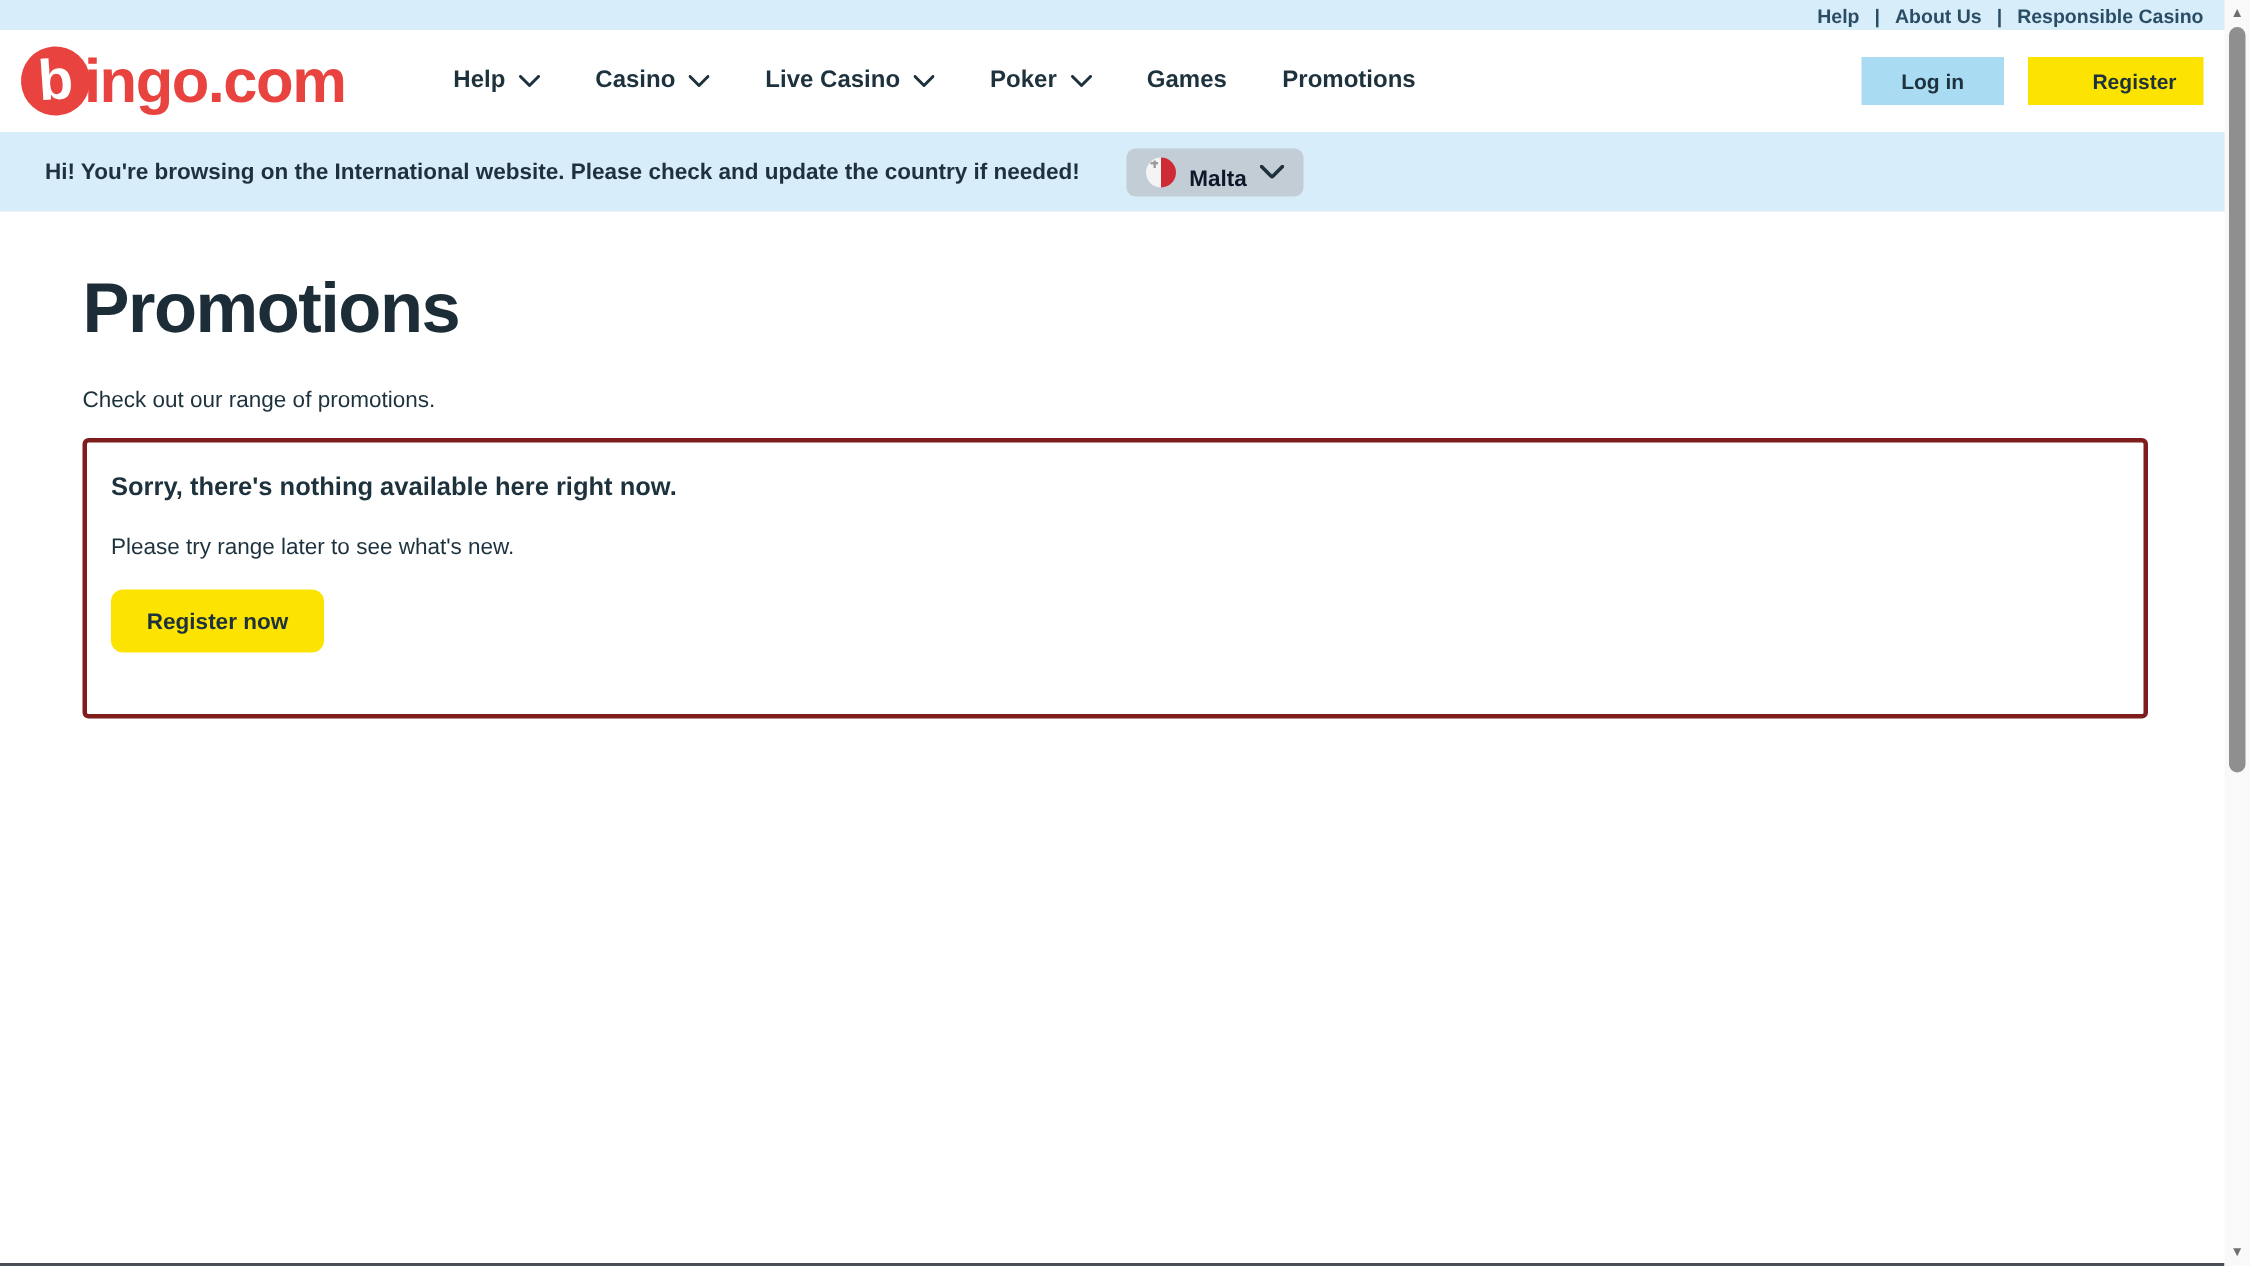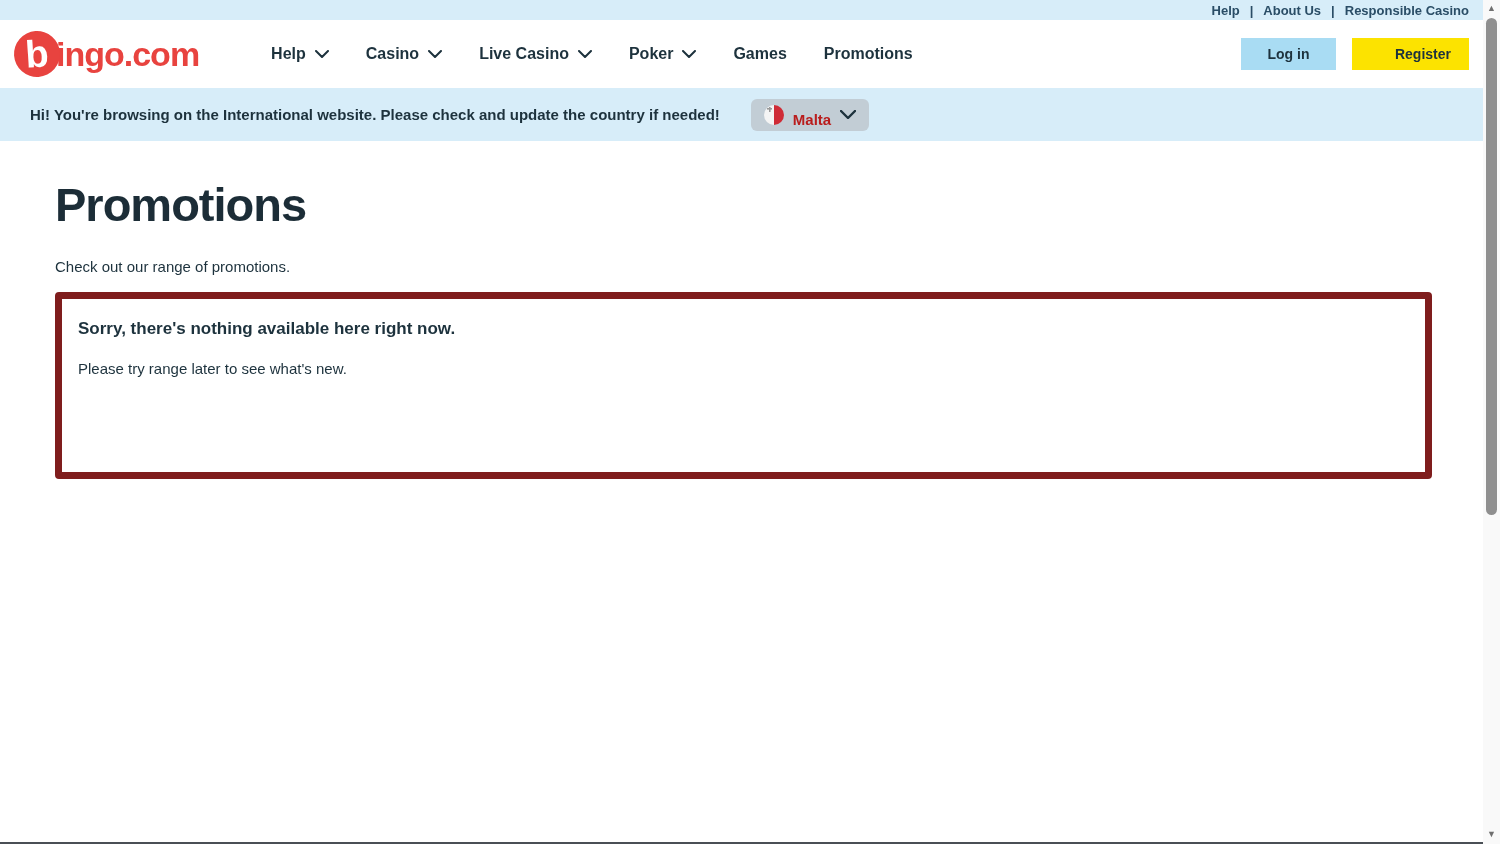--- a/index.html
+++ b/index.html
@@ -46,21 +46,21 @@
     display: flex; align-items: center; padding: 0 31px 0 14px;
   }
   .logo { display: flex; align-items: center; cursor: pointer; user-select: none; }
   .logo-blob {
     width: 46px; height: 46px; background: #e8433f; border-radius: 50%;
     display: flex; align-items: center; justify-content: center;
     color: #ffffff; font-weight: bold; font-size: 38px; line-height: 1;
     transform: rotate(-4deg);
   }
   .logo-rest {
-    color: #e8433f; font-weight: bold; font-size: 34px; letter-spacing: -1px;
+    color: #e8433f; font-weight: bold; font-size: 41px; letter-spacing: -1px;
     margin-left: -4px;
   }
   .nav { display: flex; align-items: center; gap: 37px; margin-left: 72px; }
   .nav-item {
     display: flex; align-items: center; gap: 9px;
     font-size: 16px; font-weight: bold; color: #1d323d; cursor: pointer;
   }
   .chev { display: block; }
   .auth { margin-left: auto; display: flex; gap: 16px; }
   .btn {
@@ -86,31 +86,31 @@
     width: 20px; height: 20px; border-radius: 50%;
     background: linear-gradient(to right, #f4f4f4 50%, #cf2b36 50%);
     position: relative; flex: none;
   }
   .flag::before {
     content: ""; position: absolute; left: 3px; top: 2px; width: 5px; height: 5px;
     background:
       linear-gradient(#9a9a9a, #9a9a9a) center/5px 1.6px no-repeat,
       linear-gradient(#9a9a9a, #9a9a9a) center/1.6px 5px no-repeat;
   }
-  .country-label { font-size: 15px; font-weight: bold; color: #b91c1c; margin-top: 10px; }
+  .country-label { font-size: 15px; font-weight: bold; color: #0f172a; margin-top: 10px; }
 
   
   .main { padding: 36px 68px 0 55px; }
   .page-title {
     font-size: 47px; font-weight: bold; color: #1c2d37; letter-spacing: -1px;
   }
   .page-subtitle { margin-top: 26px; font-size: 15px; color: #1d323d; }
 
   .empty-card {
-    margin-top: 17px; border: 7px solid #7f1d1d; border-radius: 4px;
+    margin-top: 17px; border: 3px solid #7f1d1d; border-radius: 4px;
     padding: 20px 16px 15px 16px; background: #ffffff; min-height: 187px;
   }
   .empty-title { font-size: 17px; font-weight: bold; color: #1d323d; }
   .empty-line { margin-top: 21px; font-size: 15px; color: #1d323d; }
   .btn-register-now {
     margin-top: 20px; display: block; width: 142px; height: 42px;
     background: #fce300; border: none; border-radius: 8px;
     font-family: inherit; font-size: 15px; font-weight: bold; color: #1d323d;
     cursor: pointer;
   }
@@ -187,20 +187,21 @@
   </button>
 </div>
 
 <div class="main">
   <h1 class="page-title">Promotions</h1>
   <p class="page-subtitle">Check out our range of promotions.</p>
 
   <div class="empty-card">
     <div class="empty-title">Sorry, there's nothing available here right now.</div>
     <div class="empty-line">Please try range later to see what's new.</div>
+    <button class="btn-register-now">Register now</button>
   </div>
 </div>
 
 <div class="bottom-edge"></div>
 
 <div class="scrollbar">
   <div class="scroll-arrow up">▲</div>
   <div class="scroll-thumb"></div>
   <div class="scroll-arrow down">▼</div>
 </div>

